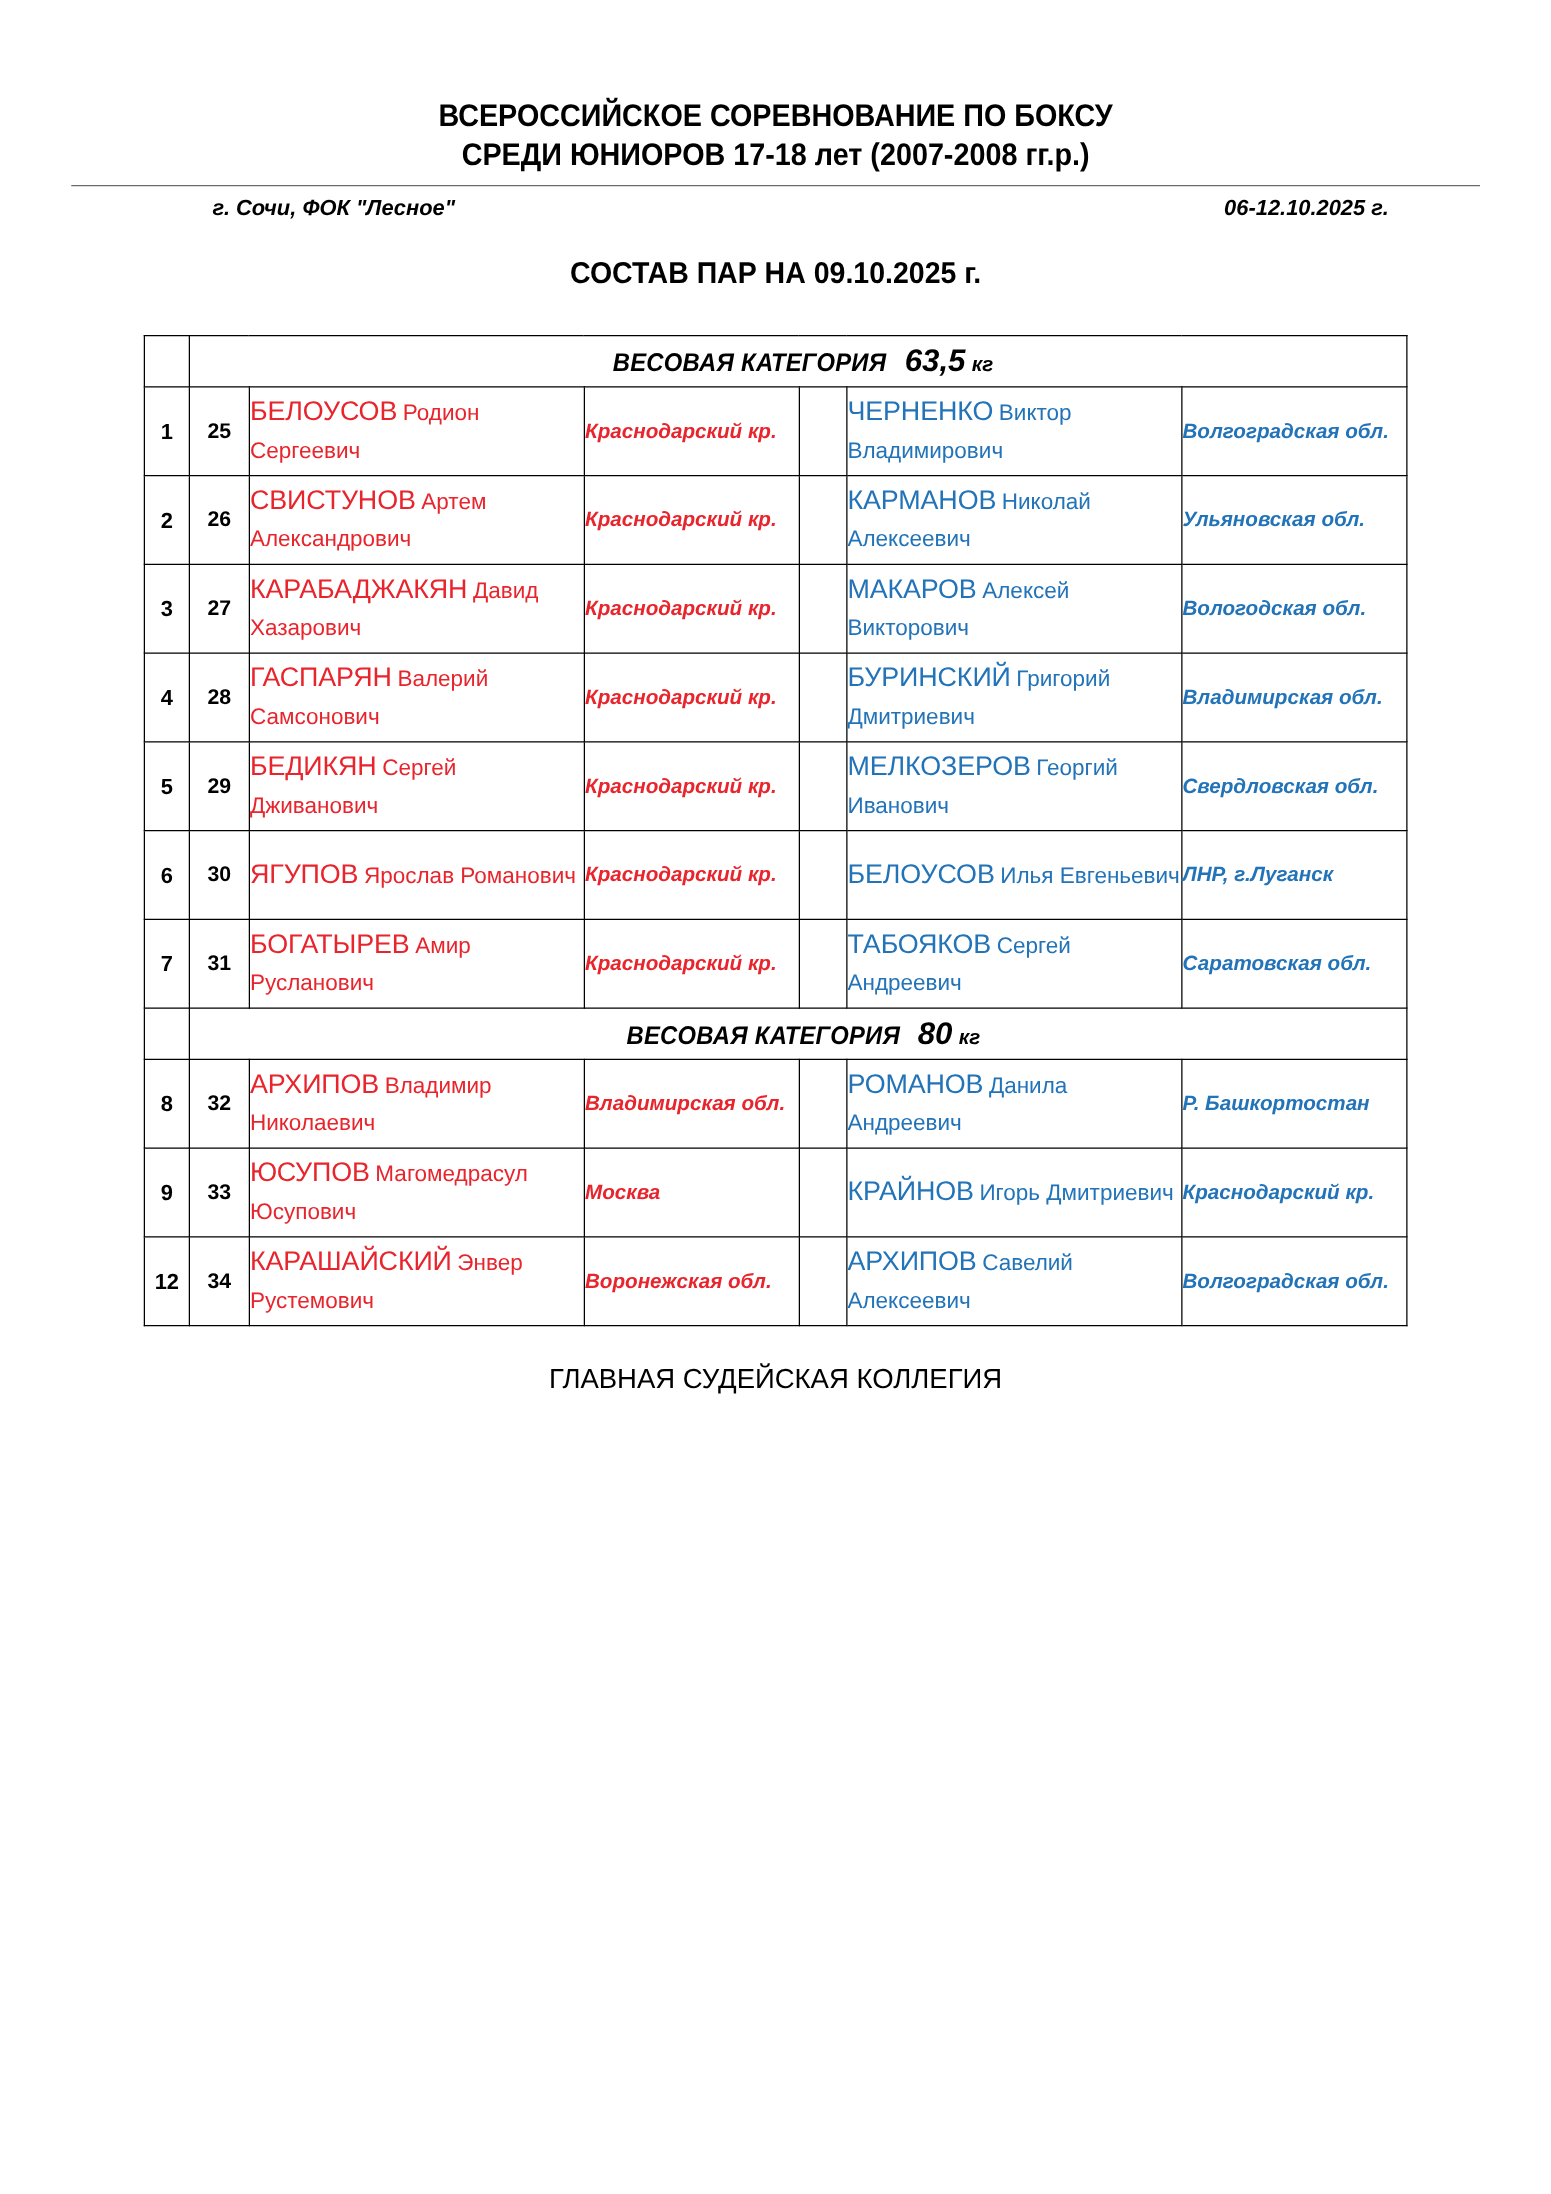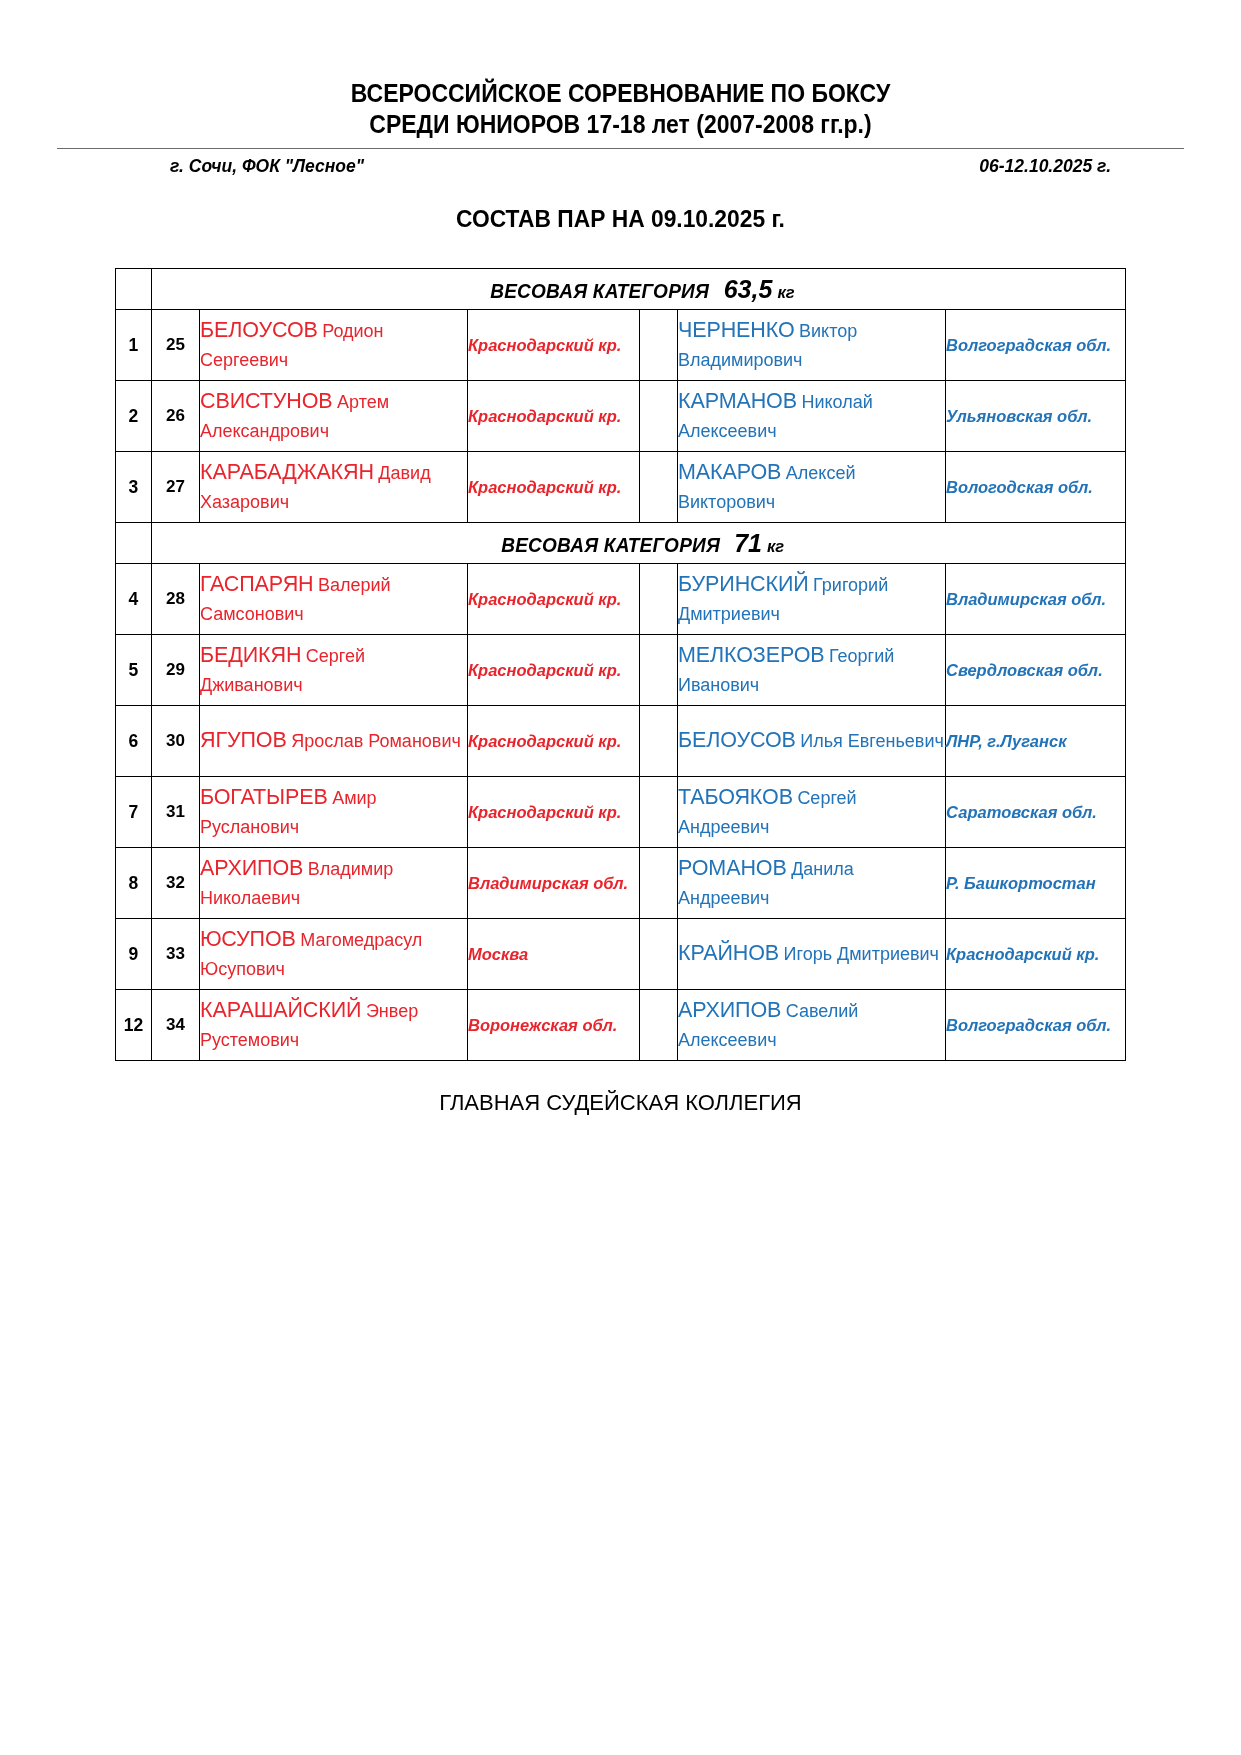--- a/index.html
+++ b/index.html
@@ -228,24 +228,20 @@
         </tr>
         <tr class="bout-row">
           <td class="idx-cell"><span>3</span></td>
           <td class="num-cell"><span>27</span></td>
           <td class="name-cell red"><span class="surname">КАРАБАДЖАКЯН</span> <span class="given">Давид Хазарович</span></td>
           <td class="reg-cell red"><span>Краснодарский кр.</span></td>
           <td class="gap-cell"></td>
           <td class="name-cell blue"><span class="surname">МАКАРОВ</span> <span class="given">Алексей Викторович</span></td>
           <td class="reg-cell blue"><span>Вологодская обл.</span></td>
         </tr>
-        <tr>
-          <td class="cat-blank"></td>
-          <td class="cat-cell" colspan="6"><span class="cat-label">ВЕСОВАЯ КАТЕГОРИЯ</span><span class="cat-weight">71</span><span class="cat-unit">кг</span></td>
-        </tr>
         <tr class="bout-row">
           <td class="idx-cell"><span>4</span></td>
           <td class="num-cell"><span>28</span></td>
           <td class="name-cell red"><span class="surname">ГАСПАРЯН</span> <span class="given">Валерий Самсонович</span></td>
           <td class="reg-cell red"><span>Краснодарский кр.</span></td>
           <td class="gap-cell"></td>
           <td class="name-cell blue"><span class="surname">БУРИНСКИЙ</span> <span class="given">Григорий Дмитриевич</span></td>
           <td class="reg-cell blue"><span>Владимирская обл.</span></td>
         </tr>
         <tr class="bout-row">
@@ -267,20 +263,24 @@
           <td class="reg-cell blue"><span>ЛНР, г.Луганск</span></td>
         </tr>
         <tr class="bout-row">
           <td class="idx-cell"><span>7</span></td>
           <td class="num-cell"><span>31</span></td>
           <td class="name-cell red"><span class="surname">БОГАТЫРЕВ</span> <span class="given">Амир Русланович</span></td>
           <td class="reg-cell red"><span>Краснодарский кр.</span></td>
           <td class="gap-cell"></td>
           <td class="name-cell blue"><span class="surname">ТАБОЯКОВ</span> <span class="given">Сергей Андреевич</span></td>
           <td class="reg-cell blue"><span>Саратовская обл.</span></td>
+        </tr>
+        <tr>
+          <td class="cat-blank"></td>
+          <td class="cat-cell" colspan="6"><span class="cat-label">ВЕСОВАЯ КАТЕГОРИЯ</span><span class="cat-weight">80</span><span class="cat-unit">кг</span></td>
         </tr>
         <tr class="bout-row">
           <td class="idx-cell"><span>8</span></td>
           <td class="num-cell"><span>32</span></td>
           <td class="name-cell red"><span class="surname">АРХИПОВ</span> <span class="given">Владимир Николаевич</span></td>
           <td class="reg-cell red"><span>Владимирская обл.</span></td>
           <td class="gap-cell"></td>
           <td class="name-cell blue"><span class="surname">РОМАНОВ</span> <span class="given">Данила Андреевич</span></td>
           <td class="reg-cell blue"><span>Р. Башкортостан</span></td>
         </tr>

